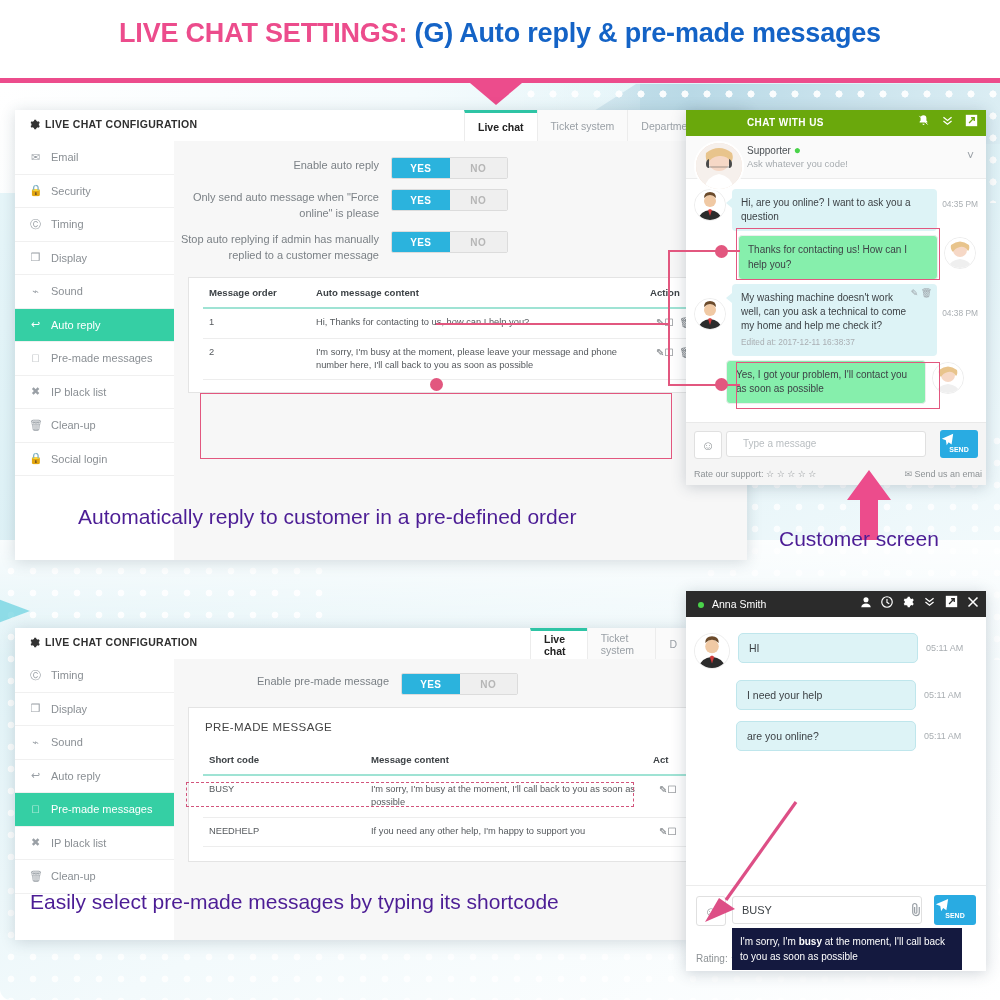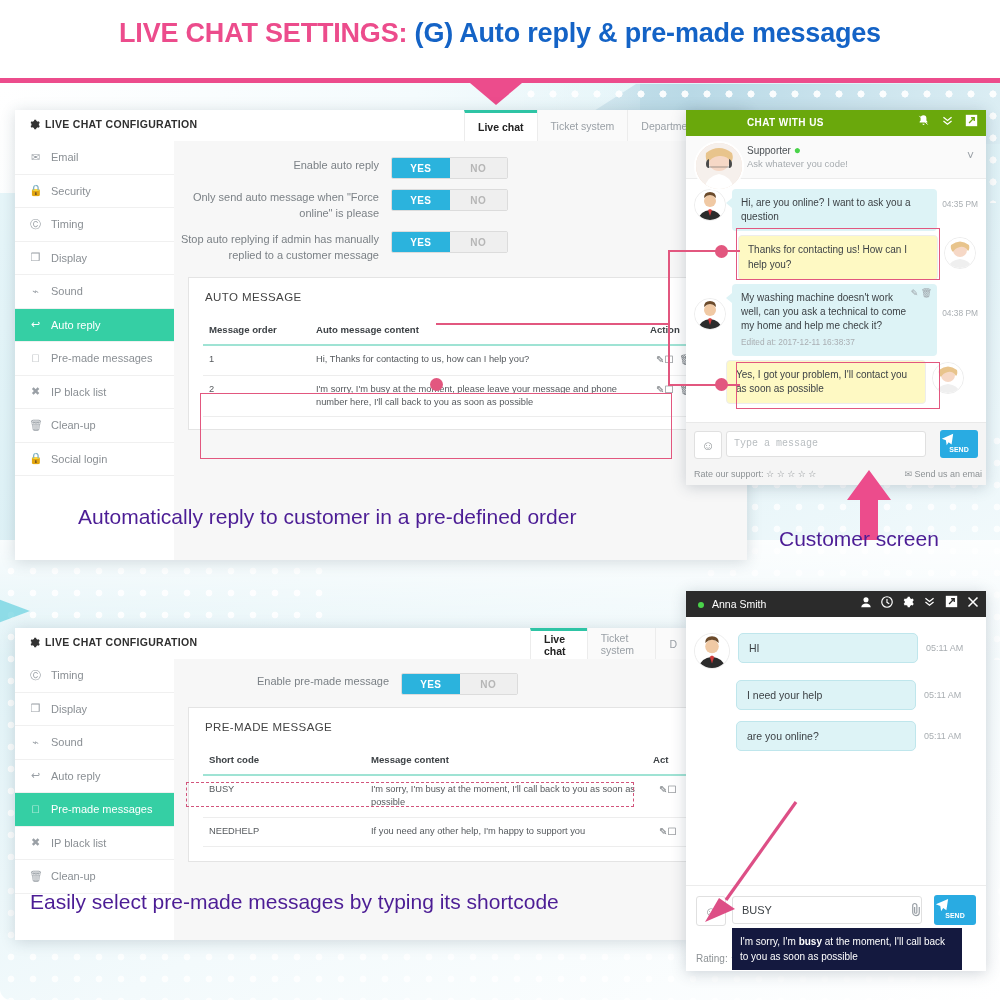--- a/index.html
+++ b/index.html
@@ -107,29 +107,29 @@
   .avatar-big{position:absolute;left:8px;top:5px;width:46px;height:46px;border-radius:50%;
      background:#f2dfd2;border:2px solid #fff;overflow:hidden;z-index:3;}
   .cw1-body{height:245px;background:#fff;position:relative;padding-top:6px;}
   .msgrow{display:flex;align-items:flex-start;padding:4px 8px 0 8px;position:relative;}
   .av-sm{width:30px;height:30px;border-radius:50%;background:#fff;border:1px solid #ededed;
      flex:none;overflow:hidden;position:relative;}
   .bub{border-radius:4px;padding:7px 9px;font-size:10px;line-height:1.42;color:#3d4246;position:relative;max-width:195px;}
   .bub.cust{background:#ddf3f6;margin-left:6px;}
   .bub.cust:before{content:"";position:absolute;left:-6px;top:9px;width:0;height:0;
      border-top:5px solid transparent;border-bottom:5px solid transparent;border-right:6px solid #ddf3f6;}
-  .bub.sup{background:#fef9c3;border:1px solid #ededed;margin-right:6px;}
+  .bub.sup{background:#86efac;border:1px solid #ededed;margin-right:6px;}
   .ts{font-size:8.4px;color:#a9aeb2;margin:10px 0 0 5px;white-space:nowrap;}
   .edited{display:block;font-size:8.3px;color:#a9aeb2;margin-top:4px;}
   .bubtools{position:absolute;right:5px;top:3px;font-size:9px;color:#9aa0a6;}
   .cw1-foot{position:absolute;left:0;bottom:0;width:300px;height:62px;background:#f5f5f5;border-top:1px solid #e9e9e9;}
   .emo{position:absolute;left:8px;top:8px;width:26px;height:26px;border:1px solid #e0e0e0;background:#fff;
      border-radius:3px;display:flex;align-items:center;justify-content:center;color:#8d9295;font-size:13px;}
   .tbox{position:absolute;left:40px;top:8px;width:200px;height:26px;border:1px solid #e0e0e0;background:#fff;
-     border-radius:3px;font-size:10px;color:#b9bec1;padding:6px 7px;box-sizing:border-box;font-family:Liberation Mono, monospace;}
+     border-radius:3px;font-size:10px;color:#b9bec1;padding:6px 16px;box-sizing:border-box;}
   .sendb{position:absolute;right:8px;top:7px;width:38px;height:28px;background:#29abe2;border-radius:3px;
      color:#fff;text-align:center;font-size:7px;font-weight:bold;padding-top:3px;box-sizing:border-box;}
   .rate{position:absolute;left:8px;bottom:6px;font-size:9px;color:#8d9295;}
   .mail{position:absolute;right:4px;bottom:6px;font-size:9px;color:#8d9295;white-space:nowrap;}
 
   
   .cw2{position:absolute;left:686px;top:591px;width:300px;height:380px;background:#fff;z-index:20;
      box-shadow:0 2px 14px rgba(40,60,80,.22);}
   .cw2-head{height:26px;background:#2b2b2b;position:relative;}
   .cw2-head .nm{position:absolute;left:26px;top:7px;color:#fff;font-size:10.5px;}
@@ -260,21 +260,20 @@
         <div class="fieldrow" style="margin-bottom:14px;">
           <div class="flabel" style="width:205px;">Stop auto replying if admin has manually replied to a customer message</div>
           <div class="toggle">
             <div class="yes">YES</div>
             <div class="no">NO</div>
           </div>
         </div>
       </div>
 
       <div class="panel" style="margin:4px 14px 0 14px;">
-        <div class="panel-title">AUTO MESSAGE</div>
         <div style="padding:0 14px 12px 14px;">
           <table class="tbl">
             <thead>
                 <tr>
               <th style="width:95px;">Message order</th>
               <th>Auto message content</th>
               <th style="width:62px;text-align:left;">Action</th>
             </tr>
               </thead>
             <tbody>

